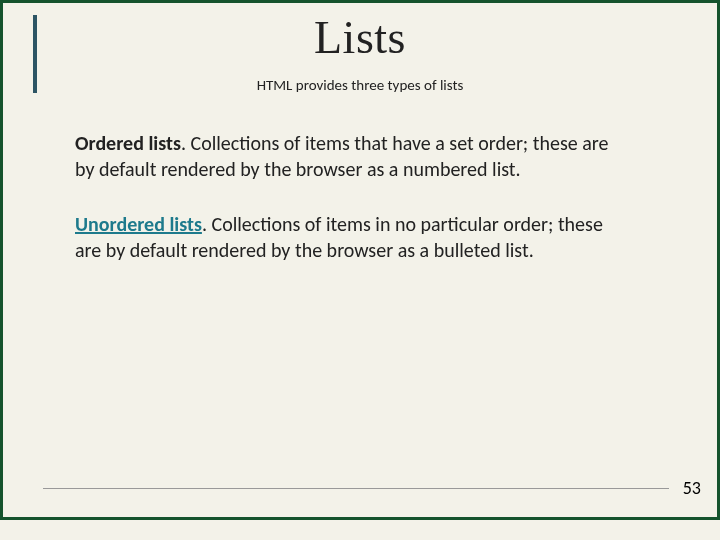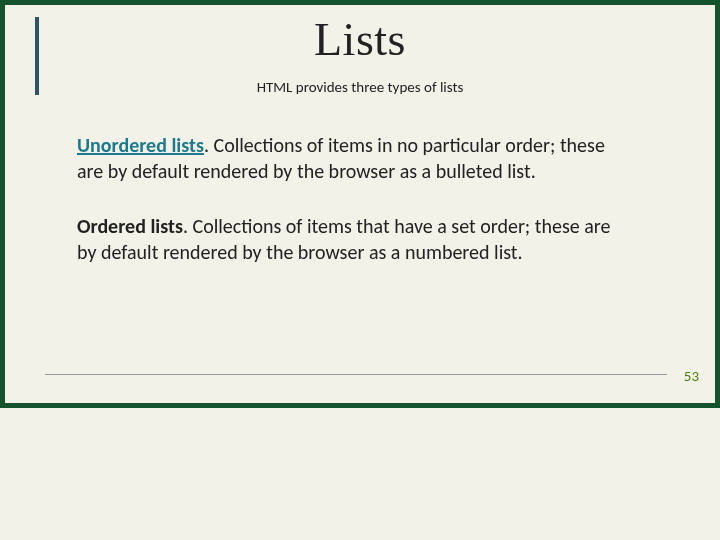--- a/index.html
+++ b/index.html
@@ -7,23 +7,23 @@
     padding: 0;
     width: 720px;
     height: 540px;
     overflow: hidden;
     font-family: "Segoe UI", "Calibri", "Helvetica Neue", Arial, sans-serif;
     background: #f3f2e9;
   }
   .slide {
     position: relative;
     width: 720px;
-    height: 408px;
+    height: 520px;
     box-sizing: border-box;
-    border: 5px solid #14532d;
+    border: 3px solid #14532d;
   }
   .left-rule {
     position: absolute;
     top: 12px;
     left: 30px;
     width: 4px;
     height: 78px;
     background: #2c5564;
   }
   .title-block {
@@ -71,42 +71,42 @@
     left: 40px;
     right: 48px;
     bottom: 28px;
     height: 1px;
     background: #999;
   }
   .page-number {
     position: absolute;
     right: 16px;
     bottom: 18px;
-    font-size: 15px;
-    color: #4d7c0f;
+    font-size: 18px;
+    color: #000000;
     text-align: right;
   }
 </style>
 </head>
 <body>
 
 <div class="slide">
 
   <div class="left-rule"></div>
 
   <div class="title-block">
     <h1 class="title">Lists</h1>
     <div class="subtitle">HTML provides three types of lists</div>
   </div>
 
   <div class="body">
     <p>
-      <span class="link-term">Unordered lists</span><span>. Collections of items in no particular order; these are by default rendered by the browser as a bulleted list.</span>
+      <span class="bold-term">Ordered lists</span><span>. Collections of items that have a set order; these are by default rendered by the browser as a numbered list.</span>
     </p>
     <p>
-      <span class="bold-term">Ordered lists</span><span>. Collections of items that have a set order; these are by default rendered by the browser as a numbered list.</span>
+      <span class="link-term">Unordered lists</span><span>. Collections of items in no particular order; these are by default rendered by the browser as a bulleted list.</span>
     </p>
   </div>
 
   <div class="footer-rule"></div>
   <div class="page-number">53</div>
 
 </div>
 
 </body></html>

